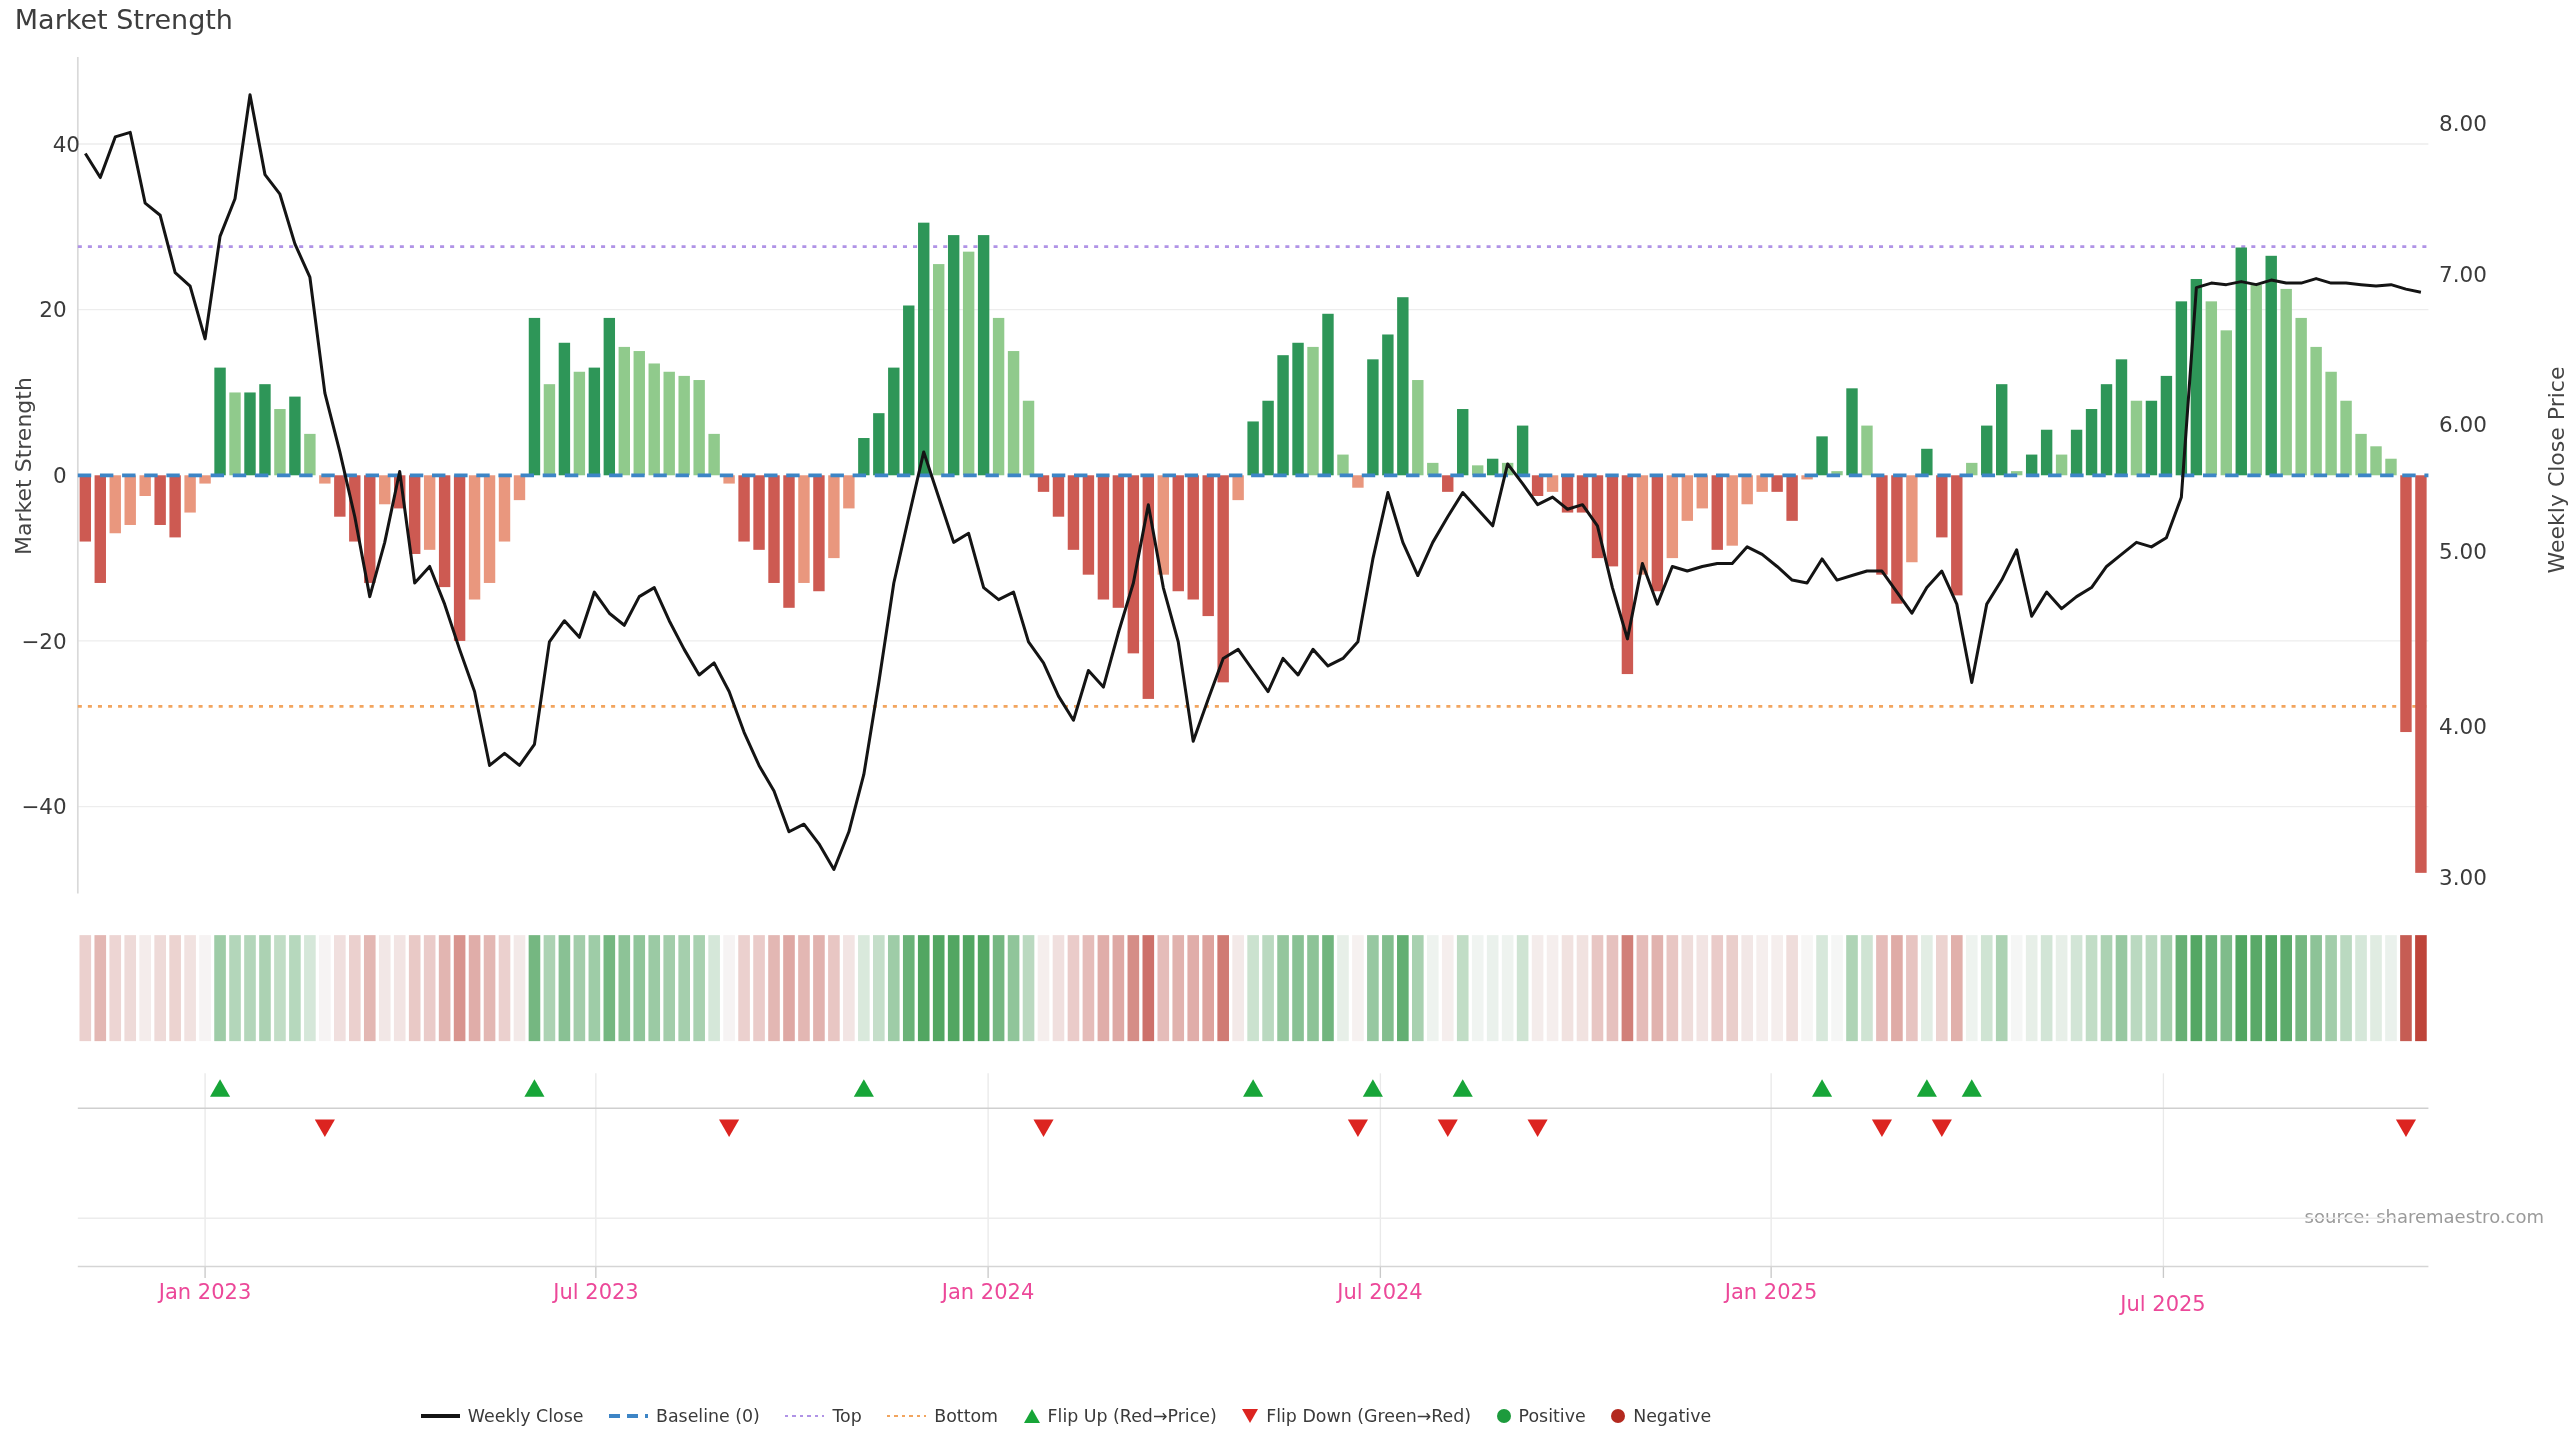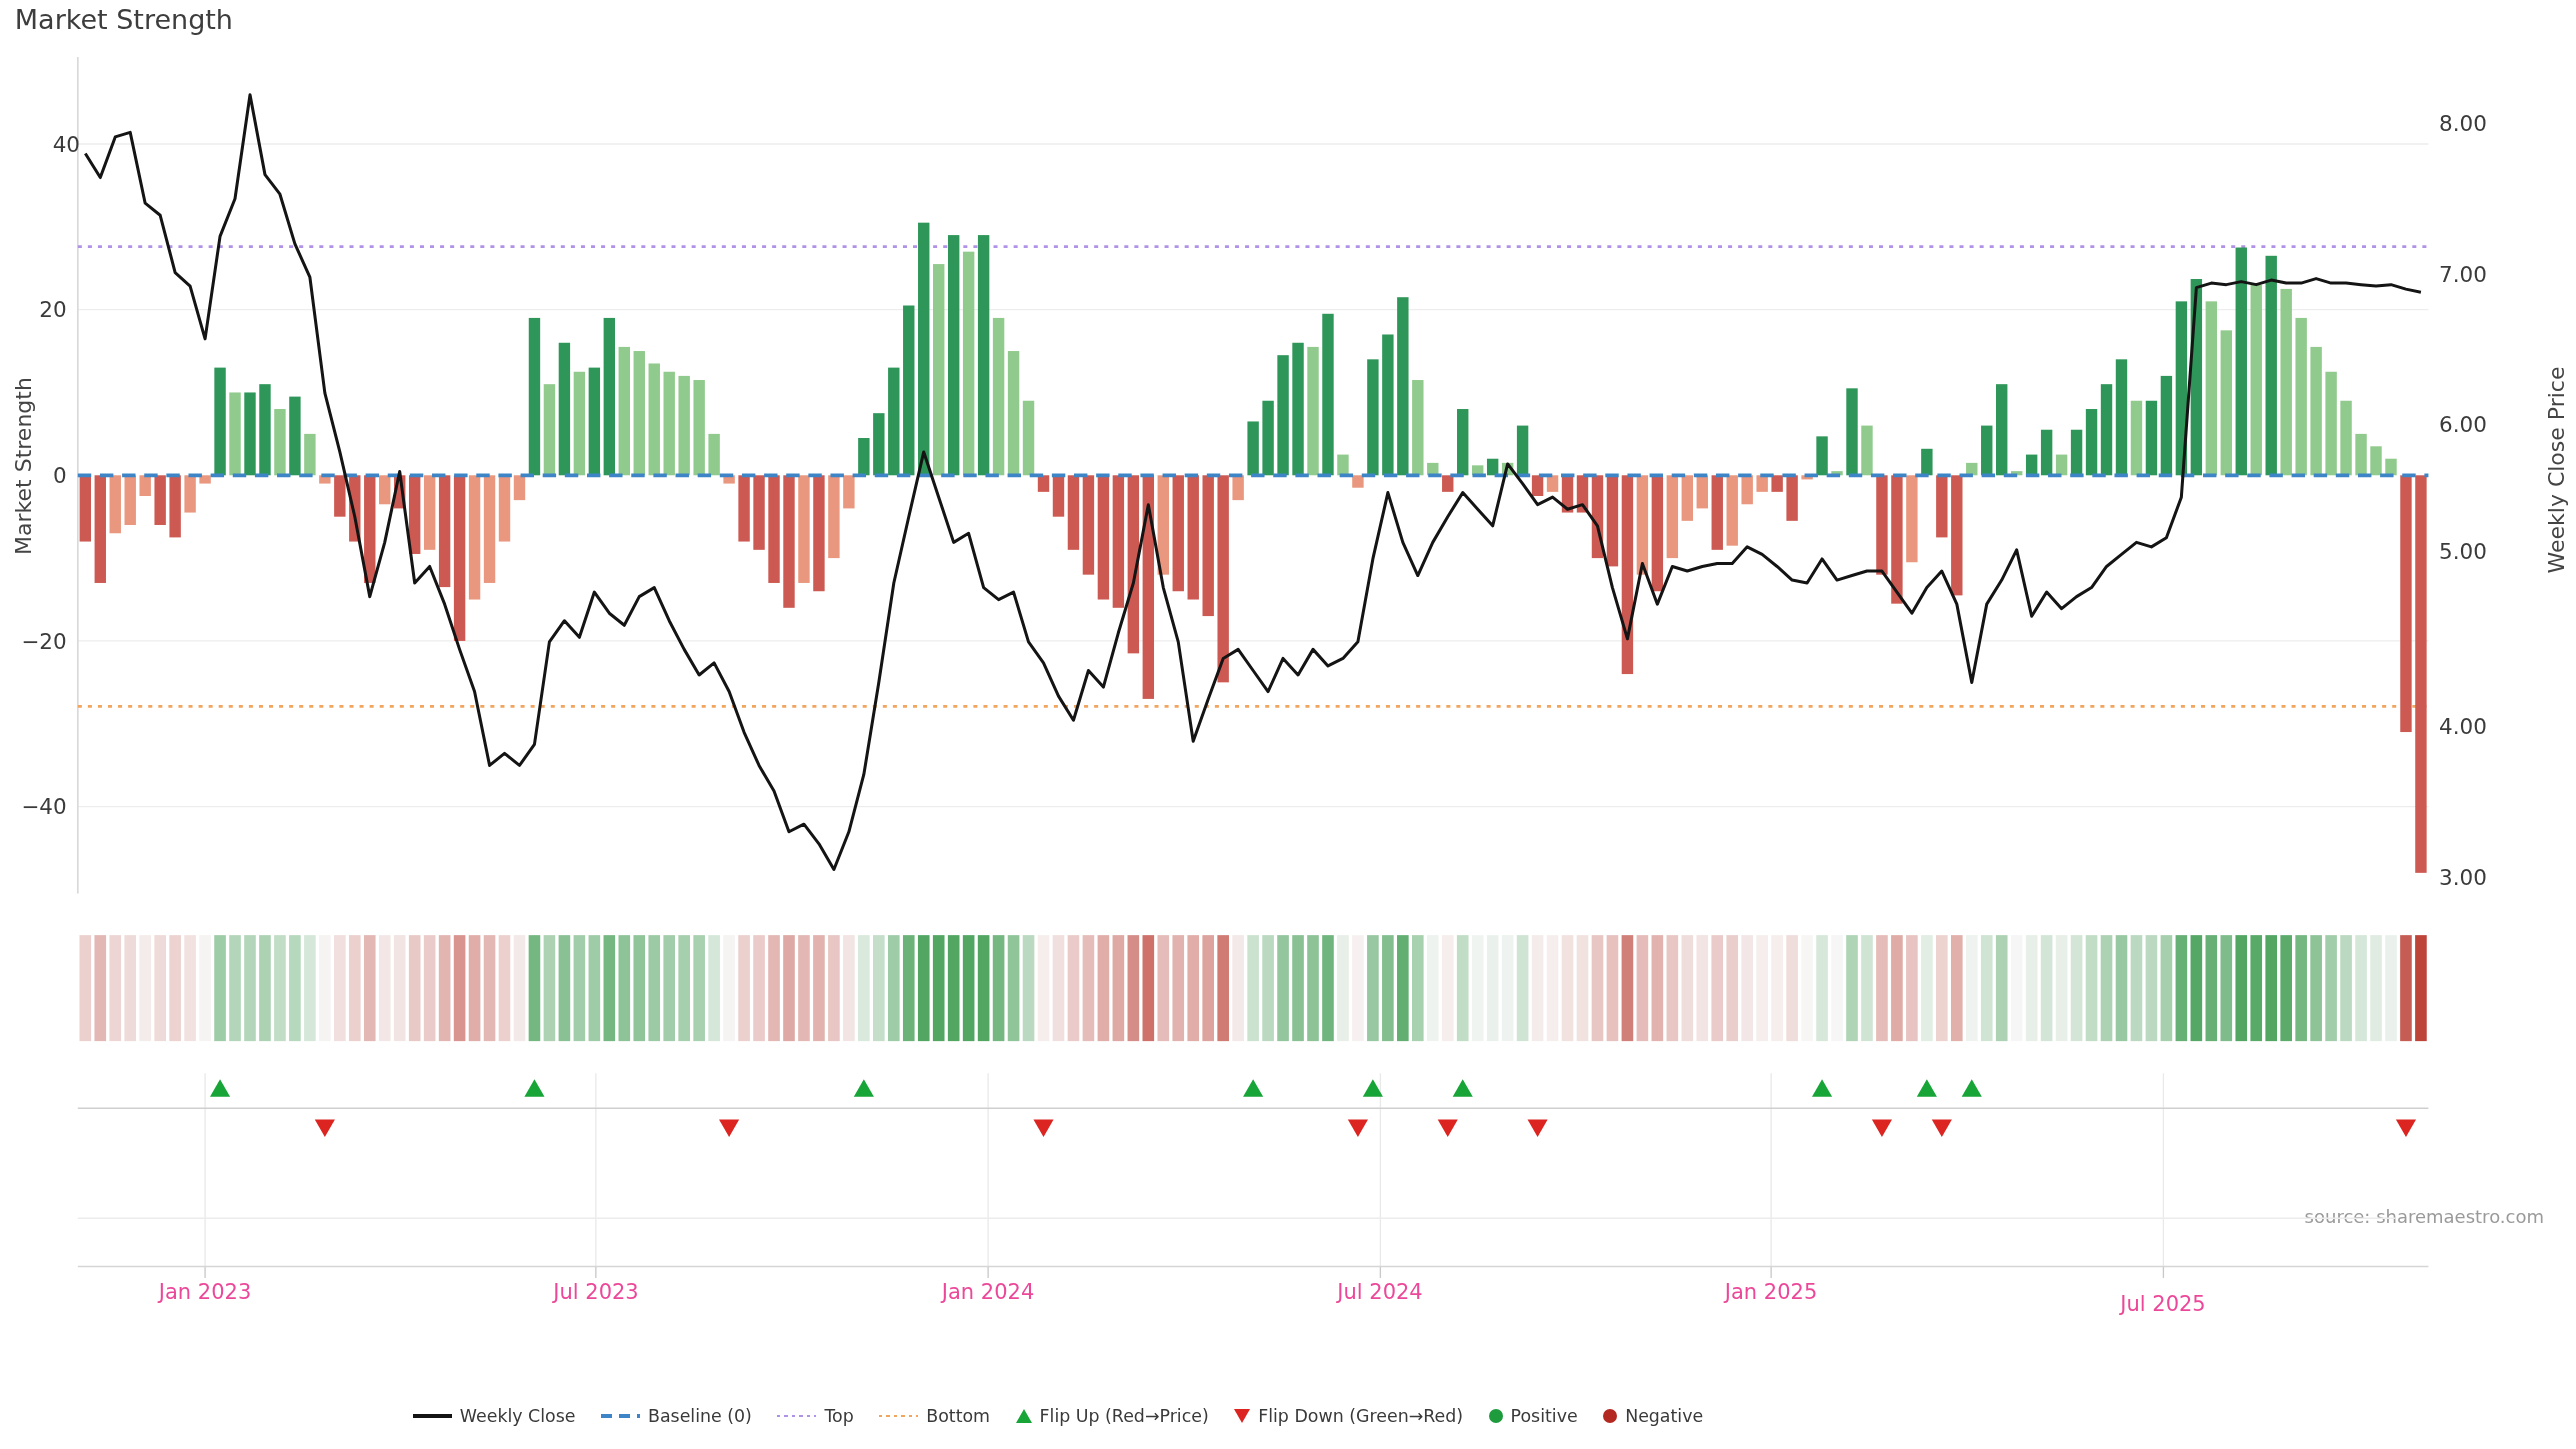--- a/index.html
+++ b/index.html
@@ -9,21 +9,21 @@
   .title{position:absolute;left:14.8px;top:4px;font-size:27px;color:#3d3d3d;}
   .axis-title{position:absolute;font-size:22px;color:#444;white-space:nowrap;}
   .axis-title.left{left:23px;top:466px;transform:translate(-50%,-50%) rotate(-90deg);}
   .axis-title.right{left:2556px;top:470px;transform:translate(-50%,-50%) rotate(-90deg);}
   .source{position:absolute;right:32px;top:1206px;font-size:18px;color:#9a9a9a;}
   svg#plot{position:absolute;left:0;top:0;}
   .tick{position:absolute;font-size:21.5px;color:#3b3b3b;line-height:27px;height:27px;}
   .tick.left{width:60px;text-align:right;}
   .tick.right{text-align:left;}
   .xtick{position:absolute;font-size:21px;color:#ec4899;transform:translateX(-50%);white-space:nowrap;}
-  .legend{position:absolute;left:4px;top:1406px;width:2108px;display:flex;justify-content:center;
+  .legend{position:absolute;left:12px;top:1406px;width:2108px;display:flex;justify-content:center;
           align-items:center;gap:25.5px;font-size:17.4px;color:#3a3a3a;}
   .legend-item{display:flex;align-items:center;gap:8px;}
   .sym{display:inline-block;}
   .sym-line{width:39px;height:3.4px;background:var(--line-color);}
   .sym-dash{width:39px;height:3.4px;background:repeating-linear-gradient(90deg,var(--baseline-color) 0 10.7px,transparent 10.7px 18px);}
   .sym-dot-purple{width:39px;height:2.7px;background:repeating-linear-gradient(90deg,var(--top-color) 0 3.4px,transparent 3.4px 7.4px);}
   .sym-dot-orange{width:39px;height:2.7px;background:repeating-linear-gradient(90deg,var(--bottom-color) 0 3.4px,transparent 3.4px 7.4px);}
   .sym-tri-up{width:0;height:0;border-left:8.7px solid transparent;border-right:8.7px solid transparent;border-bottom:14.8px solid var(--flipup-color);}
   .sym-tri-down{width:0;height:0;border-left:8.7px solid transparent;border-right:8.7px solid transparent;border-top:14.8px solid var(--flipdown-color);}
   .sym-circle{width:14px;height:14px;border-radius:50%;}

